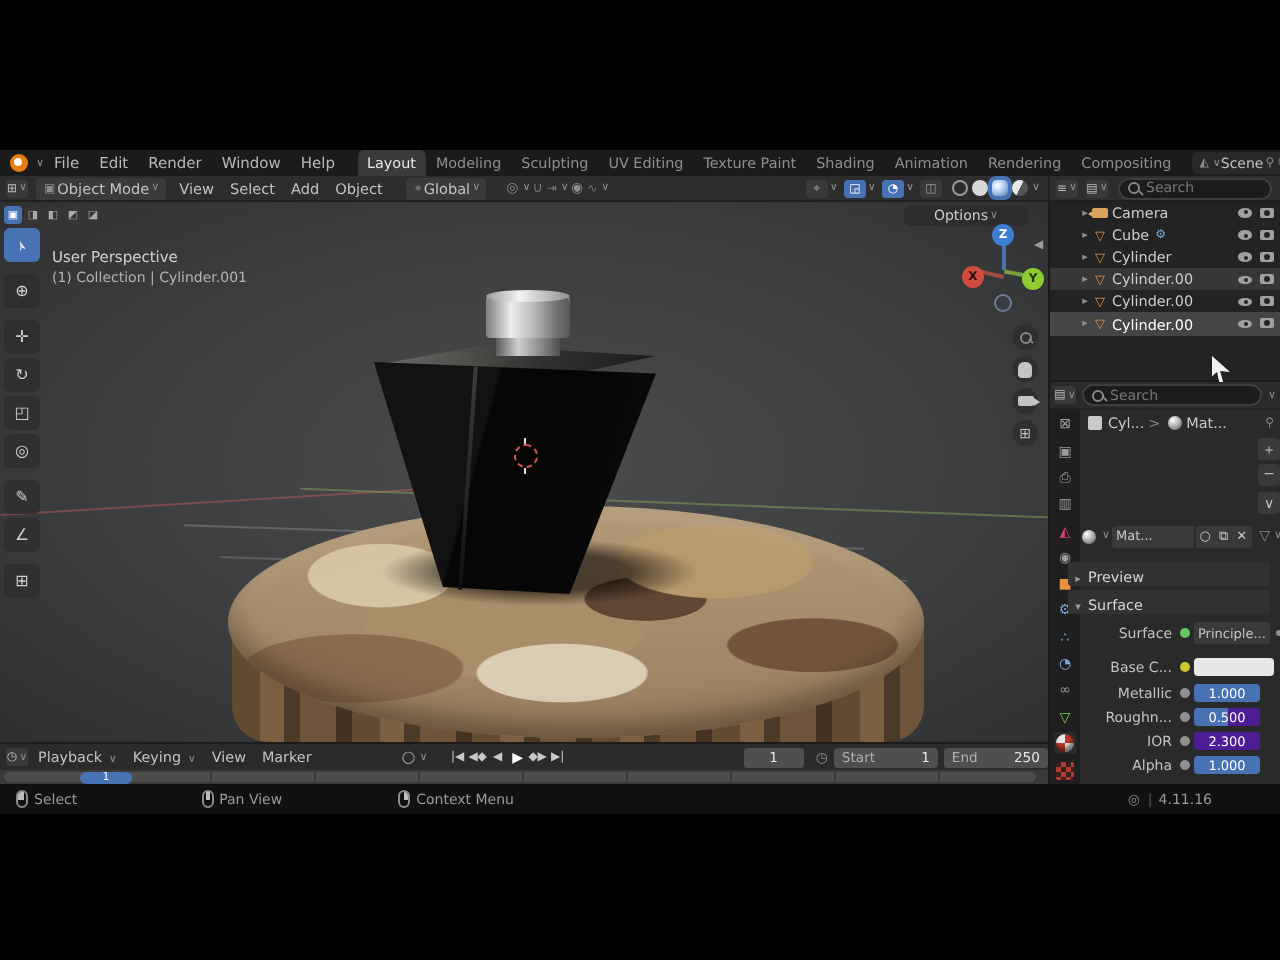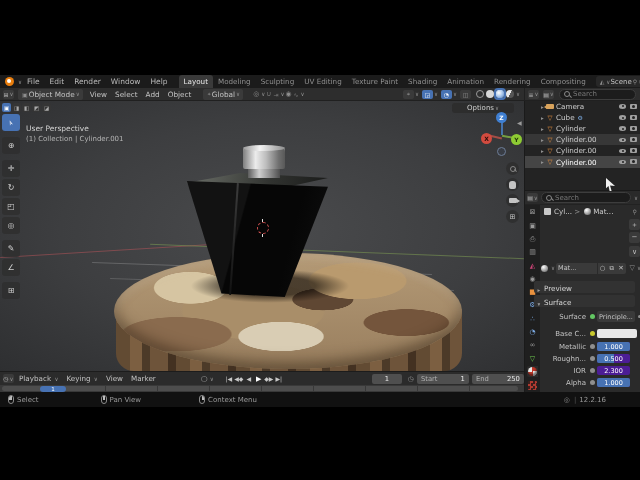--- a/index.html
+++ b/index.html
@@ -552,19 +552,19 @@
       <span class="mouse m"></span>
       <span class="txt">Pan View</span>
     </div>
     <div class="hint" style="margin-left:58px;">
       <span class="mouse r"></span>
       <span class="txt">Context Menu</span>
     </div>
     <div class="hint" style="margin-left:auto;margin-right:34px;">
       <span class="mini" style="font-size:7px;">◎</span>
       <span style="color:#555;margin:0 3px;">|</span>
-      <span class="txt">12.2.16</span>
+      <span class="txt">4.11.16</span>
     </div>
   </div>
 
 </div>
 <div id="cursor-arrow"></div>
 </div>
 
 </body></html>

